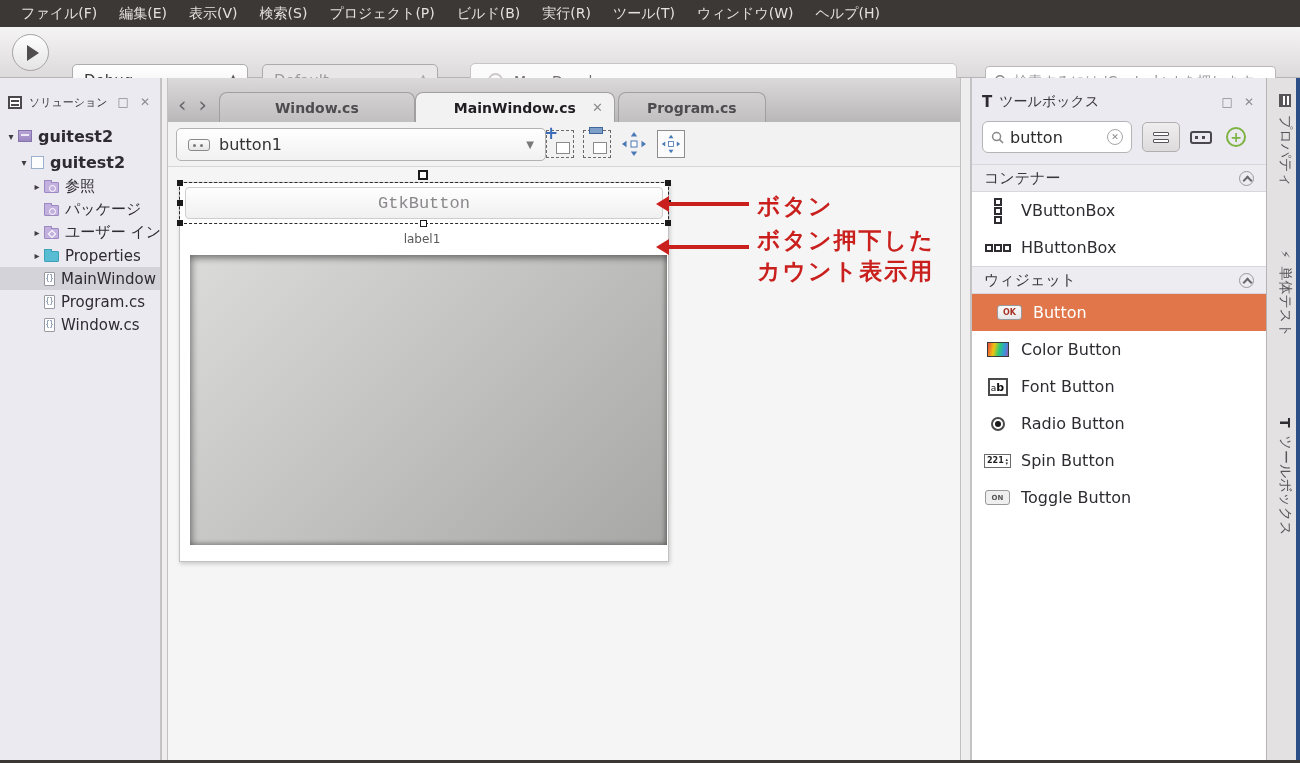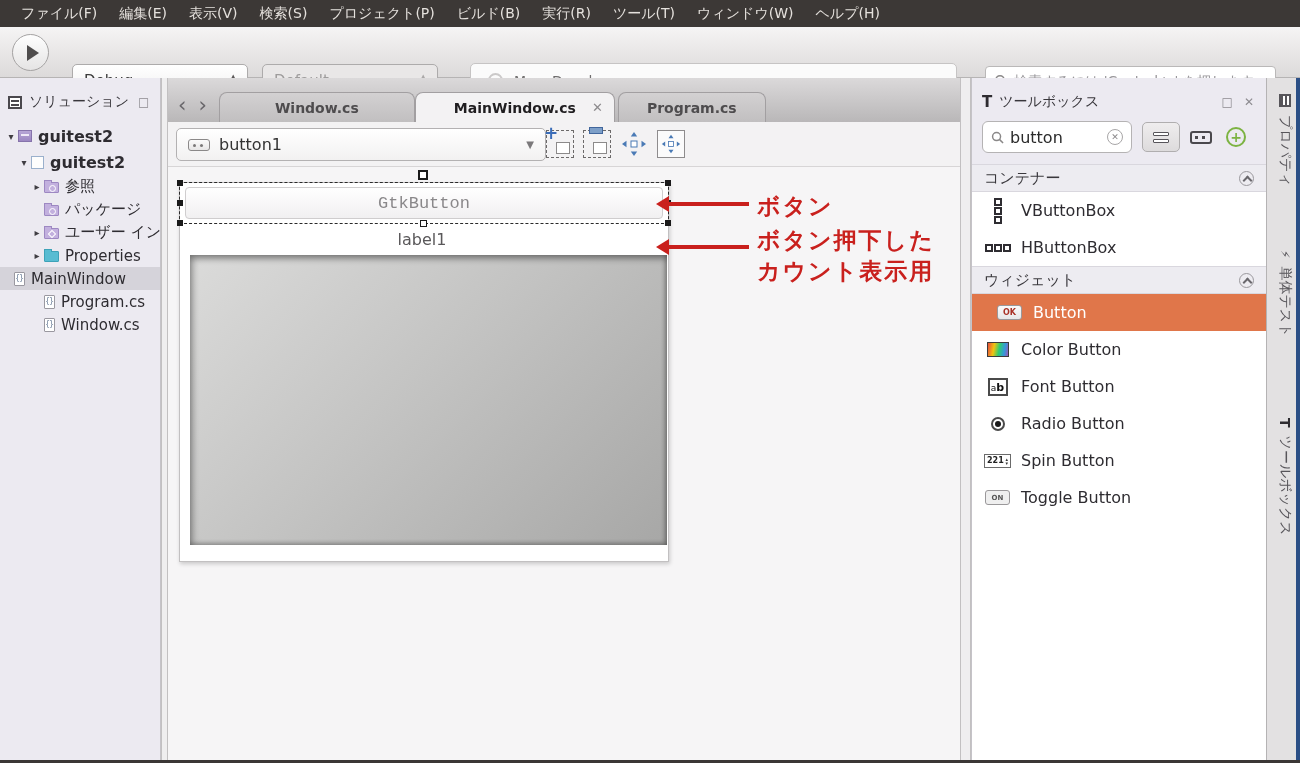--- a/index.html
+++ b/index.html
@@ -30,21 +30,21 @@
   
   .workspace { position:absolute; top:78px; left:0; width:1300px; height:685px; }
   .bottom-edge { position:absolute; left:0; bottom:0; width:1300px; height:3px; background:#3b3735; }
   .screen-edge { position:absolute; right:0; top:0; width:4px; height:682px; background:#2b4f86; }
 
   
   .solution-pad { position:absolute; left:0; top:0; width:161px; height:682px; background:#eceaf1; border-right:1px solid #c5c3c8; overflow:hidden; }
   .pad-header { height:24px; margin-top:12px; display:flex; align-items:center; padding:0 8px; gap:7px; }
   .sol-pad-icon { width:14px; height:13px; border:2px solid #4a484d; background:#fff; position:relative; flex:none; }
   .sol-pad-icon::after { content:''; position:absolute; left:1px; right:1px; top:2px; height:2px; background:#4a484d; box-shadow:0 4px 0 #4a484d; }
-  .pad-title { font-size:14px; color:#38363b; flex:1; white-space:nowrap; }
+  .pad-title { font-size:11px; color:#38363b; flex:1; white-space:nowrap; }
   .pad-ctl { color:#8d8b90; font-size:12px; line-height:12px; padding:0 2px; }
   .tree { margin-top:9px; }
   .tree-row { display:flex; align-items:center; height:23px; font-size:15px; color:#2e2c31; white-space:nowrap; cursor:default; }
   .tree-row.bold { font-weight:bold; font-size:16px; height:26px; }
   .tree-row.selected { background:#d5d3da; }
   .expander { width:14px; font-size:10px; color:#3f3d42; text-align:center; flex:none; }
   .ticon { flex:none; margin-right:6px; position:relative; display:inline-block; }
   .ticon-solution { width:14px; height:12px; background:linear-gradient(#b7a6d6,#9c87c2); border:1px solid #8673ab; }
   .ticon-solution::after { content:''; position:absolute; left:2px; right:2px; top:3px; height:2px; background:#efe9f7; }
   .ticon-project { width:13px; height:13px; background:#fdfdfd; border:1px solid #9ab0cc; }
@@ -83,21 +83,21 @@
   .dz .innersq { position:absolute; right:3px; bottom:3px; width:14px; height:12px; border:1px solid #8c8a8a; background:#fff; }
   .dz .plus { position:absolute; left:-3px; top:-8px; color:#3b6db8; font-weight:bold; font-size:17px; }
   .dz .bar { position:absolute; left:5px; top:-4px; width:14px; height:7px; background:#7d9fc8; border:1px solid #41669c; }
   .dz-boxed { border:1px solid #8e8c8d; background:#fbfbfb; }
 
   
   .canvas { position:absolute; top:89px; left:0; right:0; bottom:0; background:#f6f5f6; overflow:hidden; }
   .gtk-form { position:absolute; left:11px; top:15px; width:490px; height:380px; background:#fff; border:1px solid #c2c0c1; box-shadow:1px 2px 4px rgba(0,0,0,.18); }
   .gtk-button-cell { position:absolute; left:0; top:0; right:0; height:40px; padding:4px 5px;font-family:Liberation Mono, monospace; }
   .gtk-button { width:100%; height:100%; border:1px solid #cfcdce; border-radius:4px; background:linear-gradient(#ffffff,#f1f0f1); display:flex; align-items:center; justify-content:center; font-size:17px; color:#8a888a; }
-  .gtk-label-cell { position:absolute; left:0; top:41px; right:4px; height:30px; display:flex; align-items:center; justify-content:center; font-size:16px; color:#5a585a; }
+  .gtk-label-cell { position:absolute; left:0; top:41px; right:4px; height:30px; display:flex; align-items:center; justify-content:center; font-size:12px; color:#5a585a; }
   .gtk-client { position:absolute; left:10px; top:72px; width:477px; height:290px; background:linear-gradient(135deg,#dbdbda 0%,#c4c4c3 45%,#a7a7a6 100%); box-shadow:inset 0 4px 6px rgba(0,0,0,.35), inset 4px 0 6px rgba(0,0,0,.18), inset -2px -2px 4px rgba(0,0,0,.20); }
   .selection { position:absolute; left:-1px; top:-1px; right:-1px; height:42px; border:1px dashed #2a2a2a; pointer-events:none; }
   .handle { position:absolute; width:6px; height:6px; background:#1a1a1a; }
   .h-tl{left:-3px;top:-3px} .h-tr{right:-3px;top:-3px} .h-bl{left:-3px;bottom:-3px} .h-br{right:-3px;bottom:-3px}
   .h-ml{left:-3px;top:50%;margin-top:-3px} .h-mr{right:-3px;top:50%;margin-top:-3px}
   .h-tc { position:absolute; width:10px; height:10px; background:#fff; border:2px solid #1a1a1a; left:50%; margin-left:-6px; top:-13px; }
   .h-bc { position:absolute; width:7px; height:7px; background:#fff; border:1px solid #1a1a1a; left:50%; margin-left:-4px; bottom:-4px; }
 
   
   .annotation-arrow { position:absolute; height:4px; background:#c9201d; }
@@ -234,21 +234,21 @@
         <div class="tree-row" style="padding-left: 30px;">
           <span class="expander">▸</span>
           <span class="ticon ticon-folder-ui"></span>
           <span class="tlabel">ユーザー イン</span>
         </div>
         <div class="tree-row" style="padding-left: 30px;">
           <span class="expander">▸</span>
           <span class="ticon ticon-folder"></span>
           <span class="tlabel">Properties</span>
         </div>
-        <div class="tree-row selected" style="">
+        <div class="tree-row selected" style="padding-left: 30px;">
           <span class="expander"></span>
           <span class="ticon ticon-csfile"></span>
           <span class="tlabel">MainWindow</span>
         </div>
         <div class="tree-row" style="padding-left: 30px;">
           <span class="expander"></span>
           <span class="ticon ticon-csfile"></span>
           <span class="tlabel">Program.cs</span>
         </div>
         <div class="tree-row" style="padding-left: 30px;">

